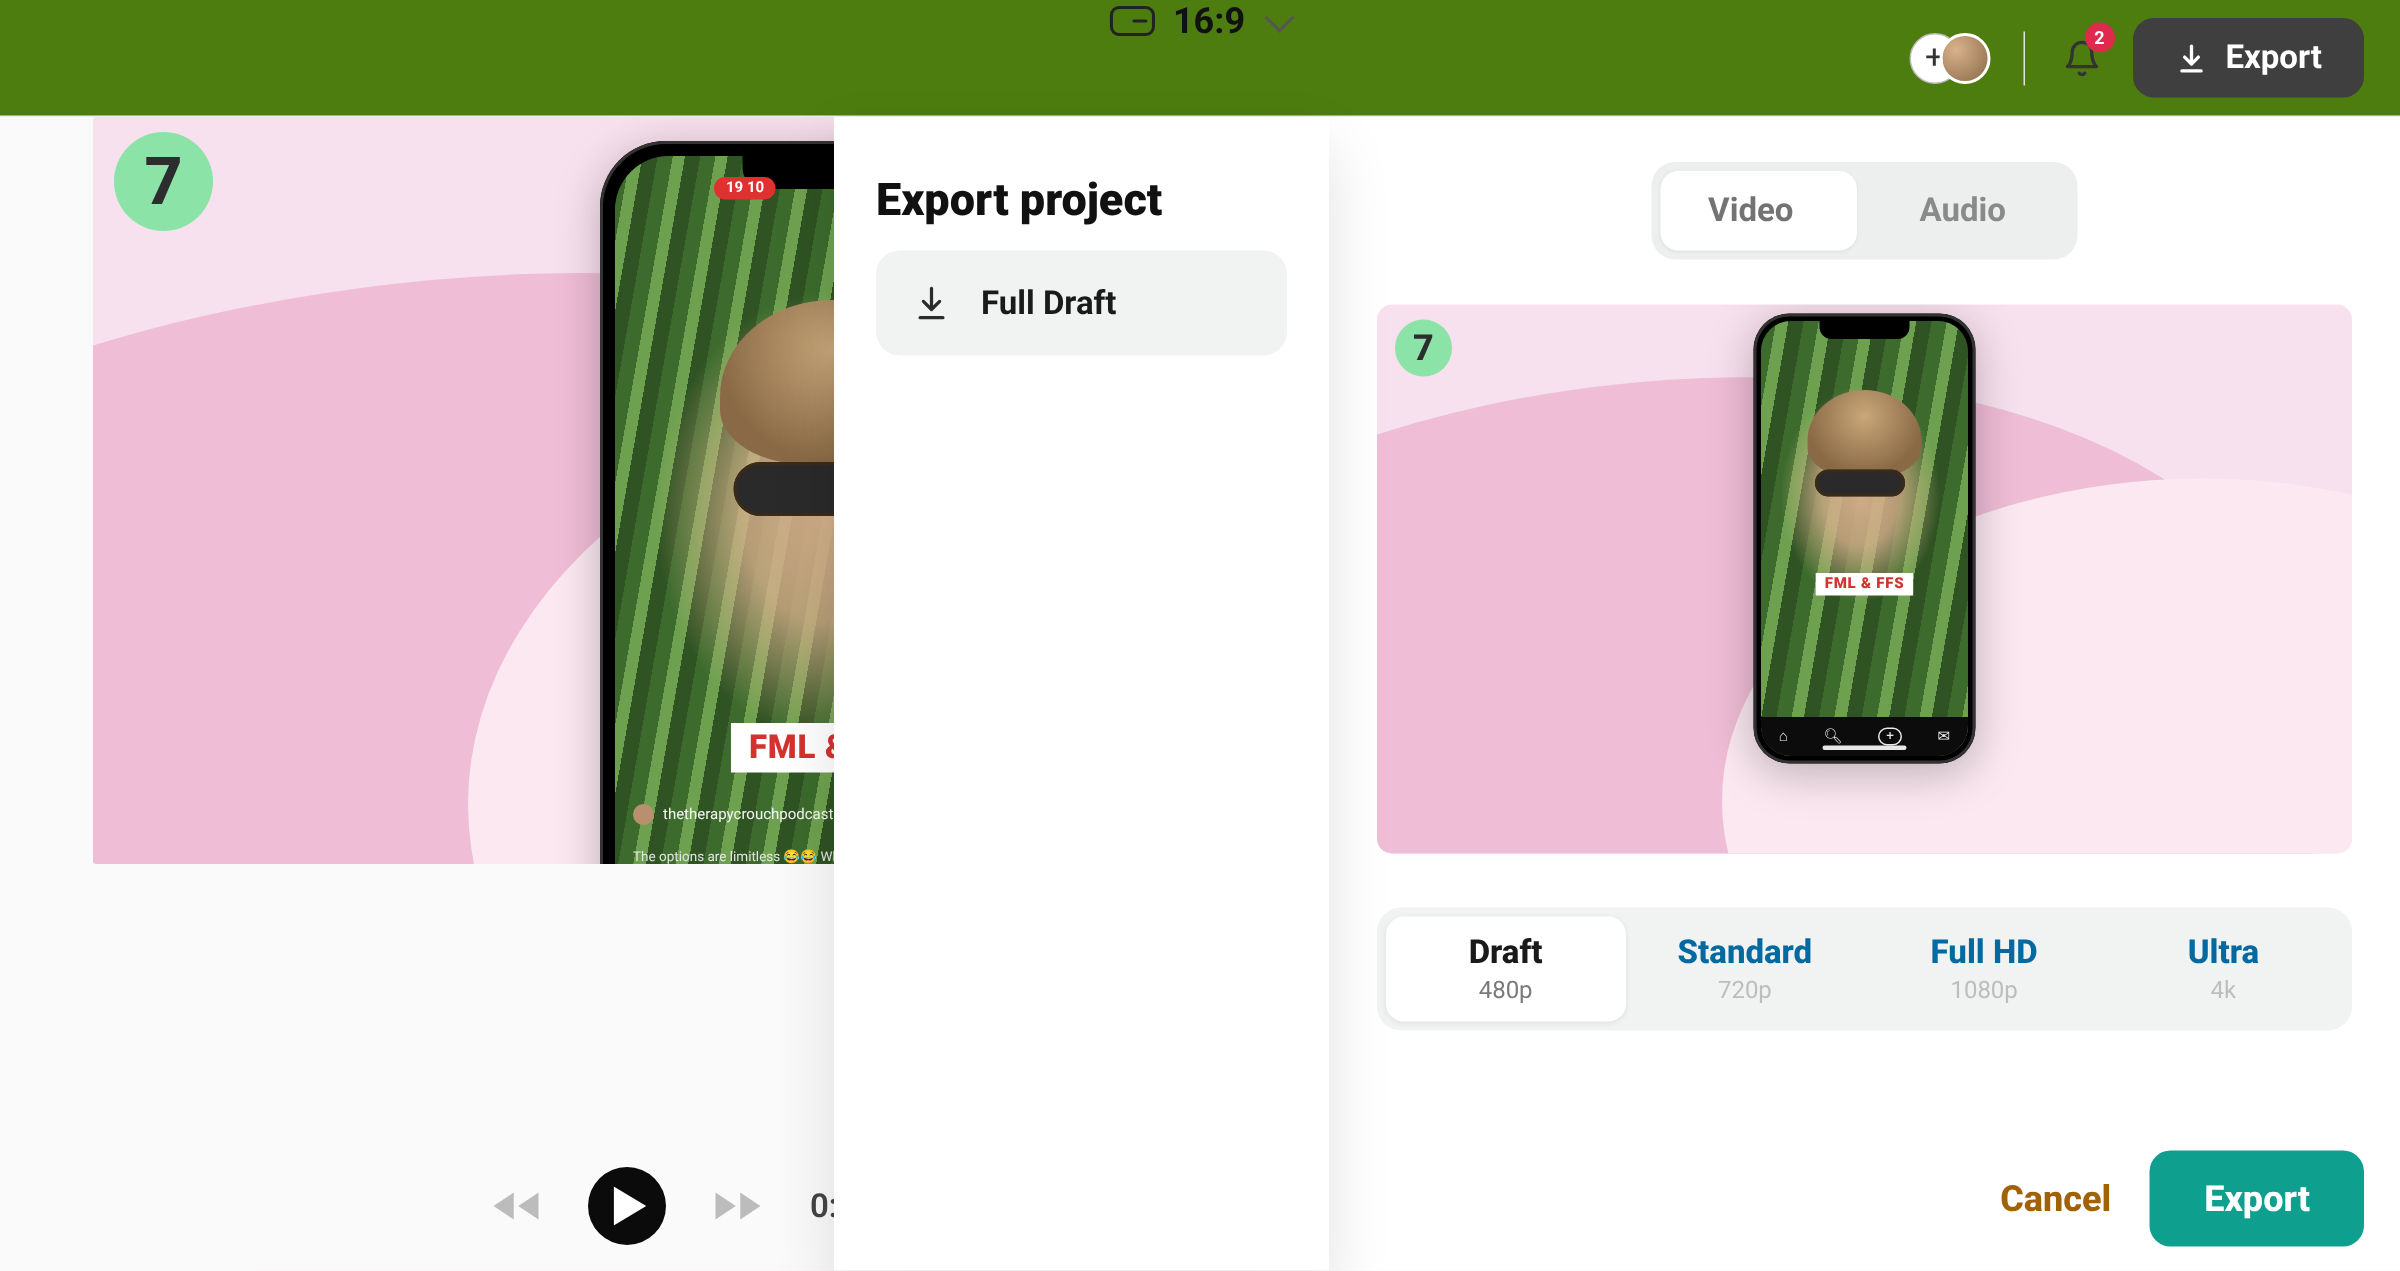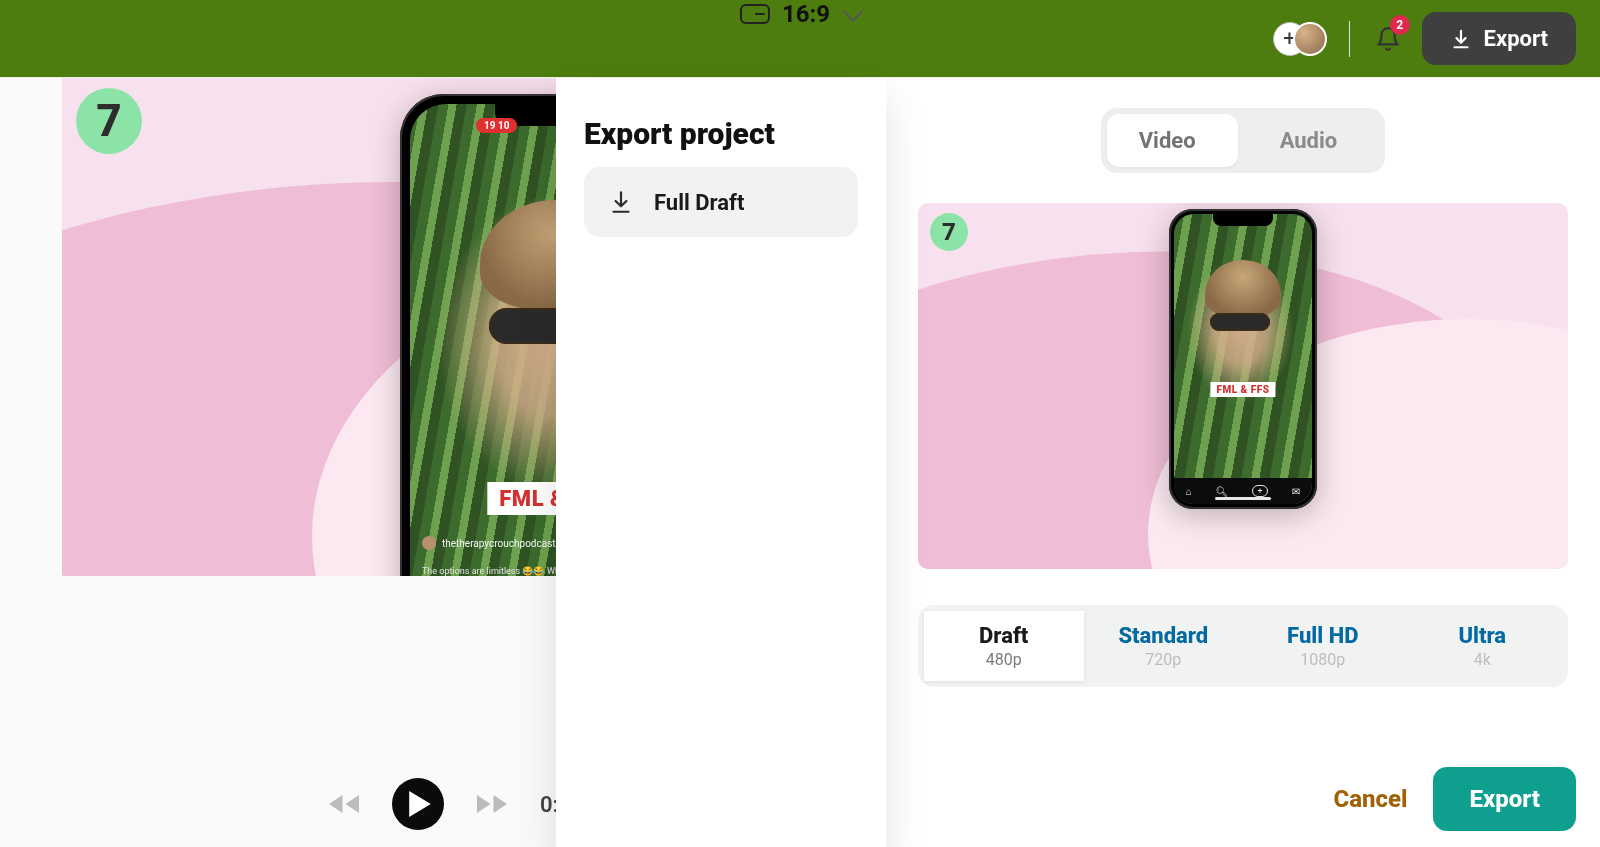--- a/index.html
+++ b/index.html
@@ -73,21 +73,21 @@
   .thumb .phone .screen { border-radius:20px; inset:5px; }
   .thumb .notch { width:60px; height:12px; top:5px; border-radius:0 0 8px 8px; }
   .thumb .fml { font-size:10px; padding:2px 6px; top:58%; }
   .thumb .sunglasses { width:60px; height:18px; top:34%; }
   .thumb .hair { width:76px; height:58px; top:16%; }
   .thumb .tabbar { height:26px; }
   .thumb .tabbar .ticon { font-size:10px; }
   .thumb .tabbar .plusbox { width:16px; height:12px; border-width:1.2px; font-size:9px; }
   .thumb .home-indicator { width:56px; height:3px; }
   .quality { margin-top:36px; background:#f1f2f2; border-radius:16px; padding:6px; display:flex; }
-  .q-opt { flex:1; text-align:center; padding:12px 6px; border-radius:0; cursor:pointer; }
+  .q-opt { flex:1; text-align:center; padding:12px 6px; border-radius:12px; cursor:pointer; }
   .q-opt .q-label { font-size:22px; font-weight:800; color:#0369a1; }
   .q-opt .q-sub { font-size:16px; color:#bdbdbd; margin-top:2px; }
   .q-opt.active { background:#fff; box-shadow:0 1px 4px rgba(0,0,0,.08); }
   .q-opt.active .q-label { color:#1a1a1a; }
   .q-opt.active .q-sub { color:#7a7a7a; }
   .spacer { flex:1; }
   .footer { position:absolute; right:24px; bottom:16px; display:flex; align-items:center; gap:18px; z-index:12; }
   .cancel { font-size:24px; font-weight:800; color:#a16207; cursor:pointer; padding:10px 8px; }
   .export-primary { background:#0f9f8e; color:#fff; font-size:24px; font-weight:800; padding:18px 36px; border-radius:14px; cursor:pointer; }
 </style>

